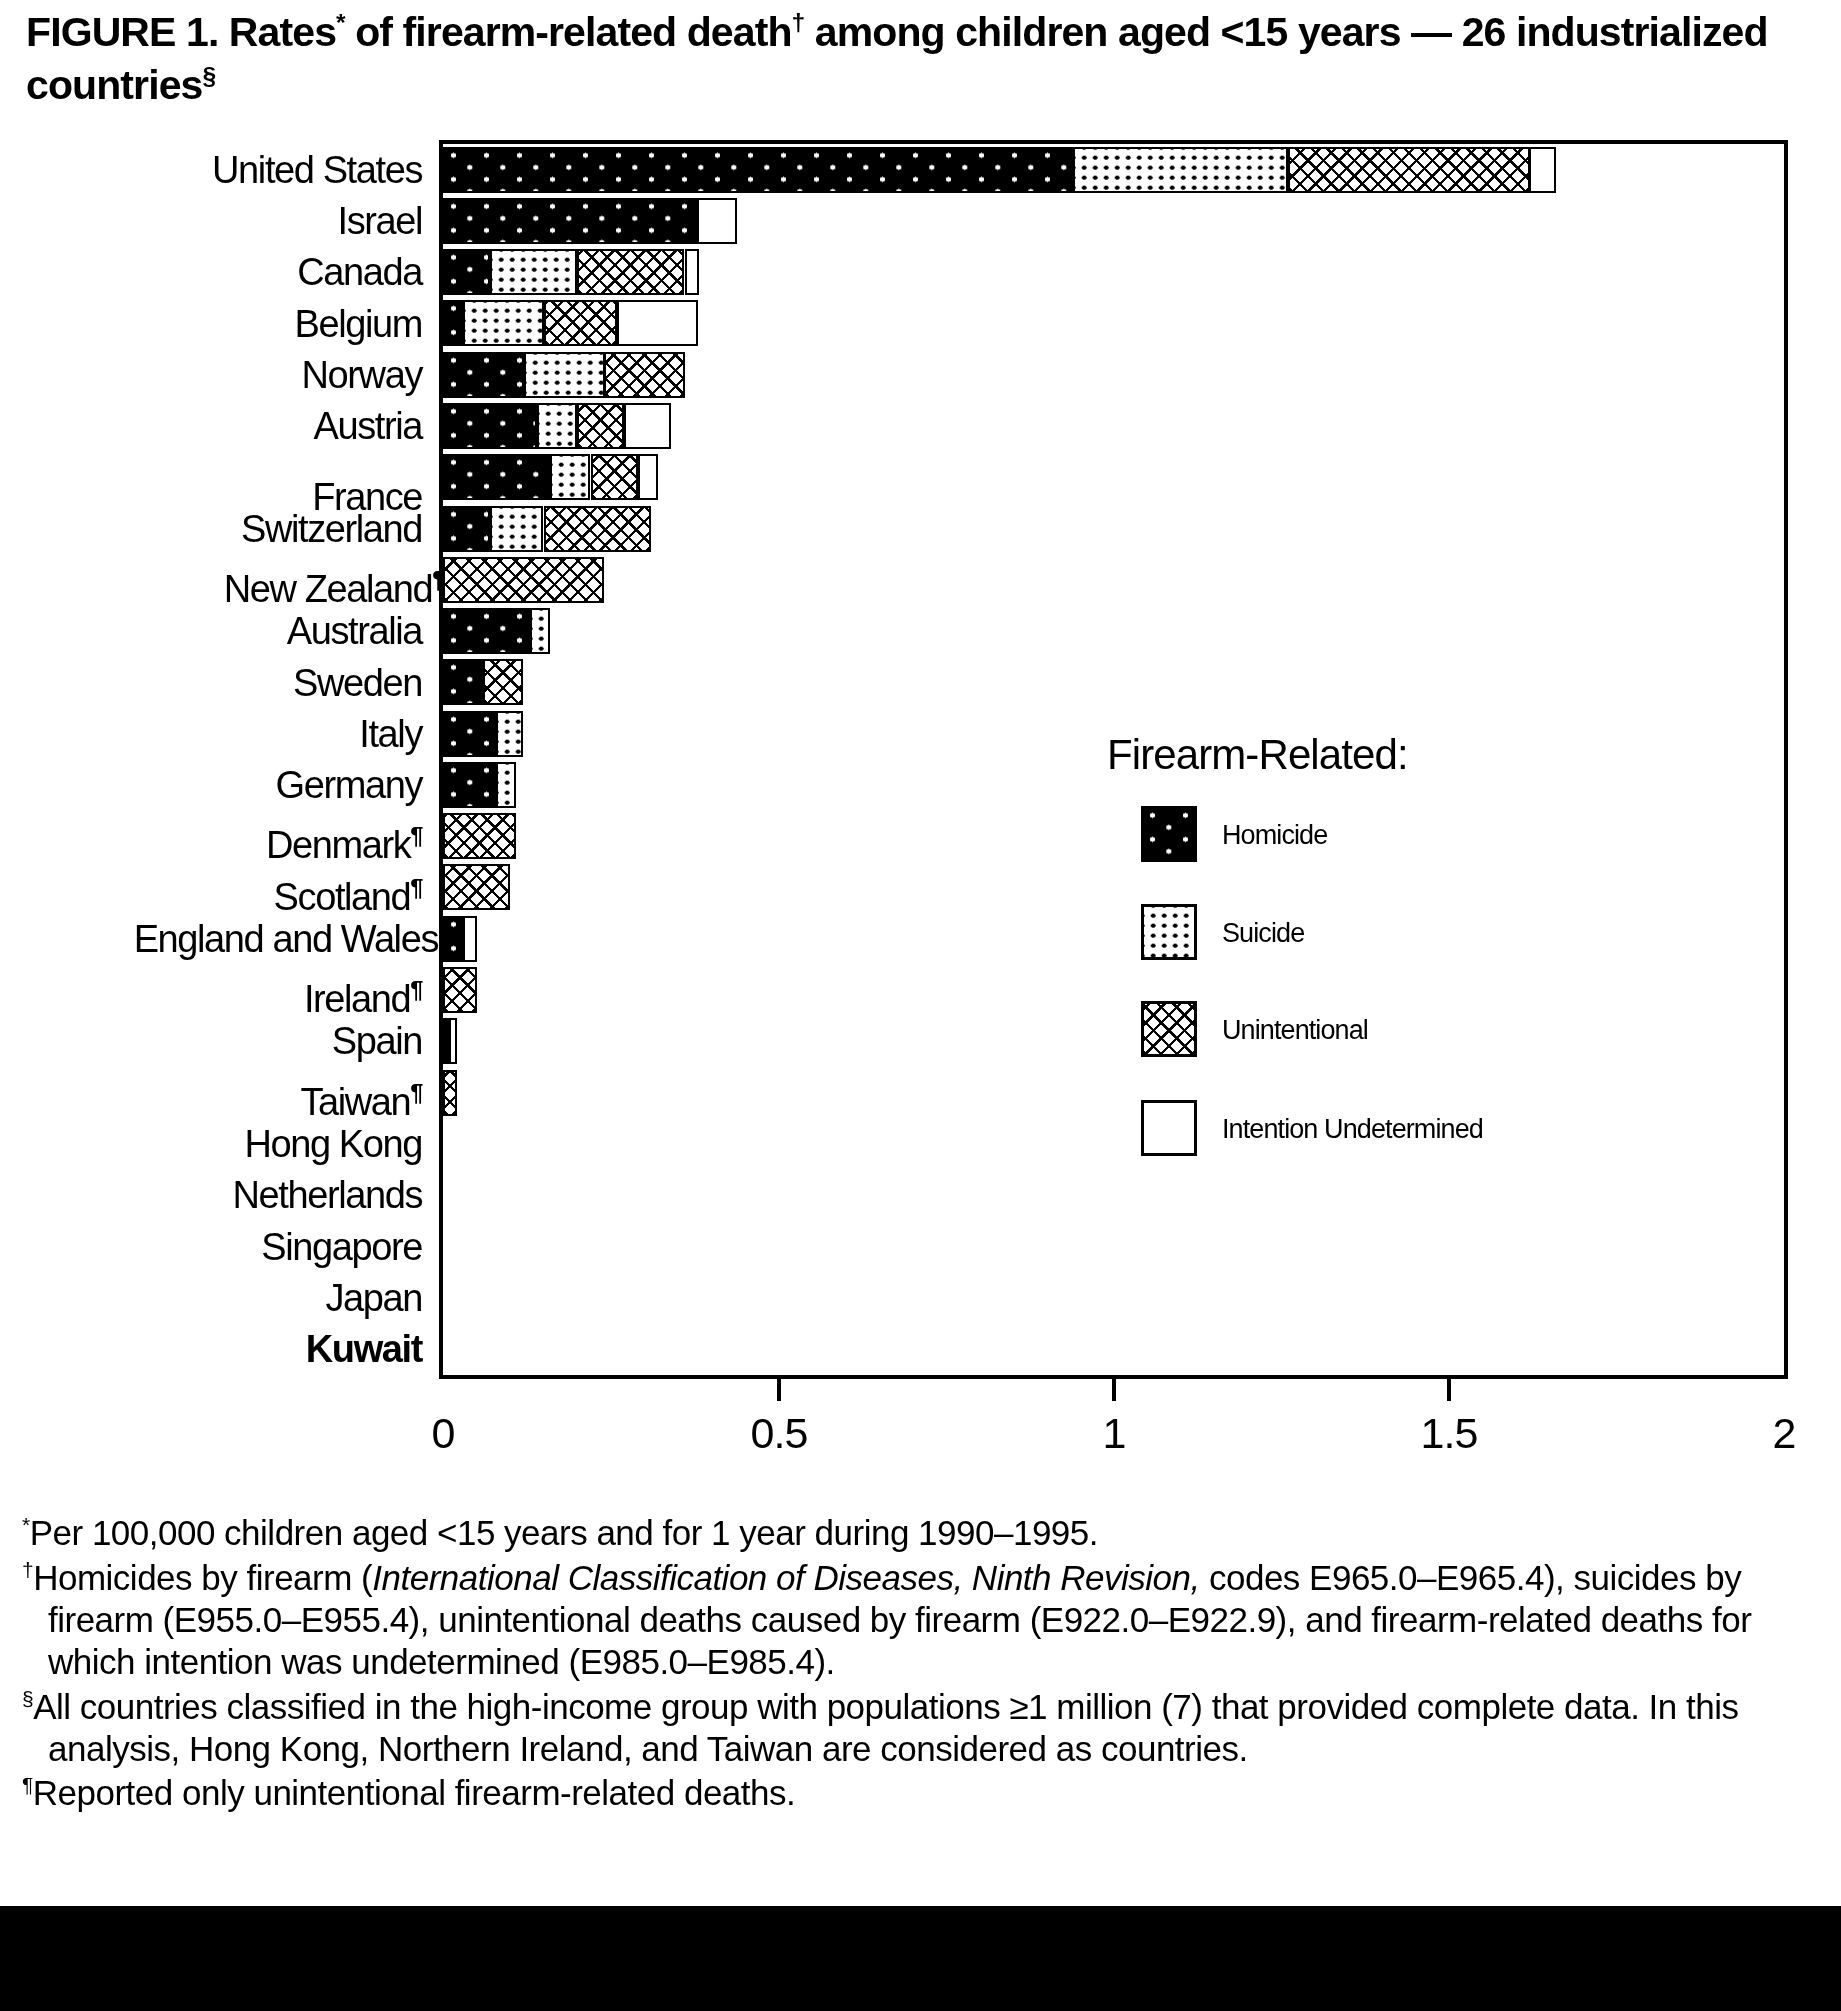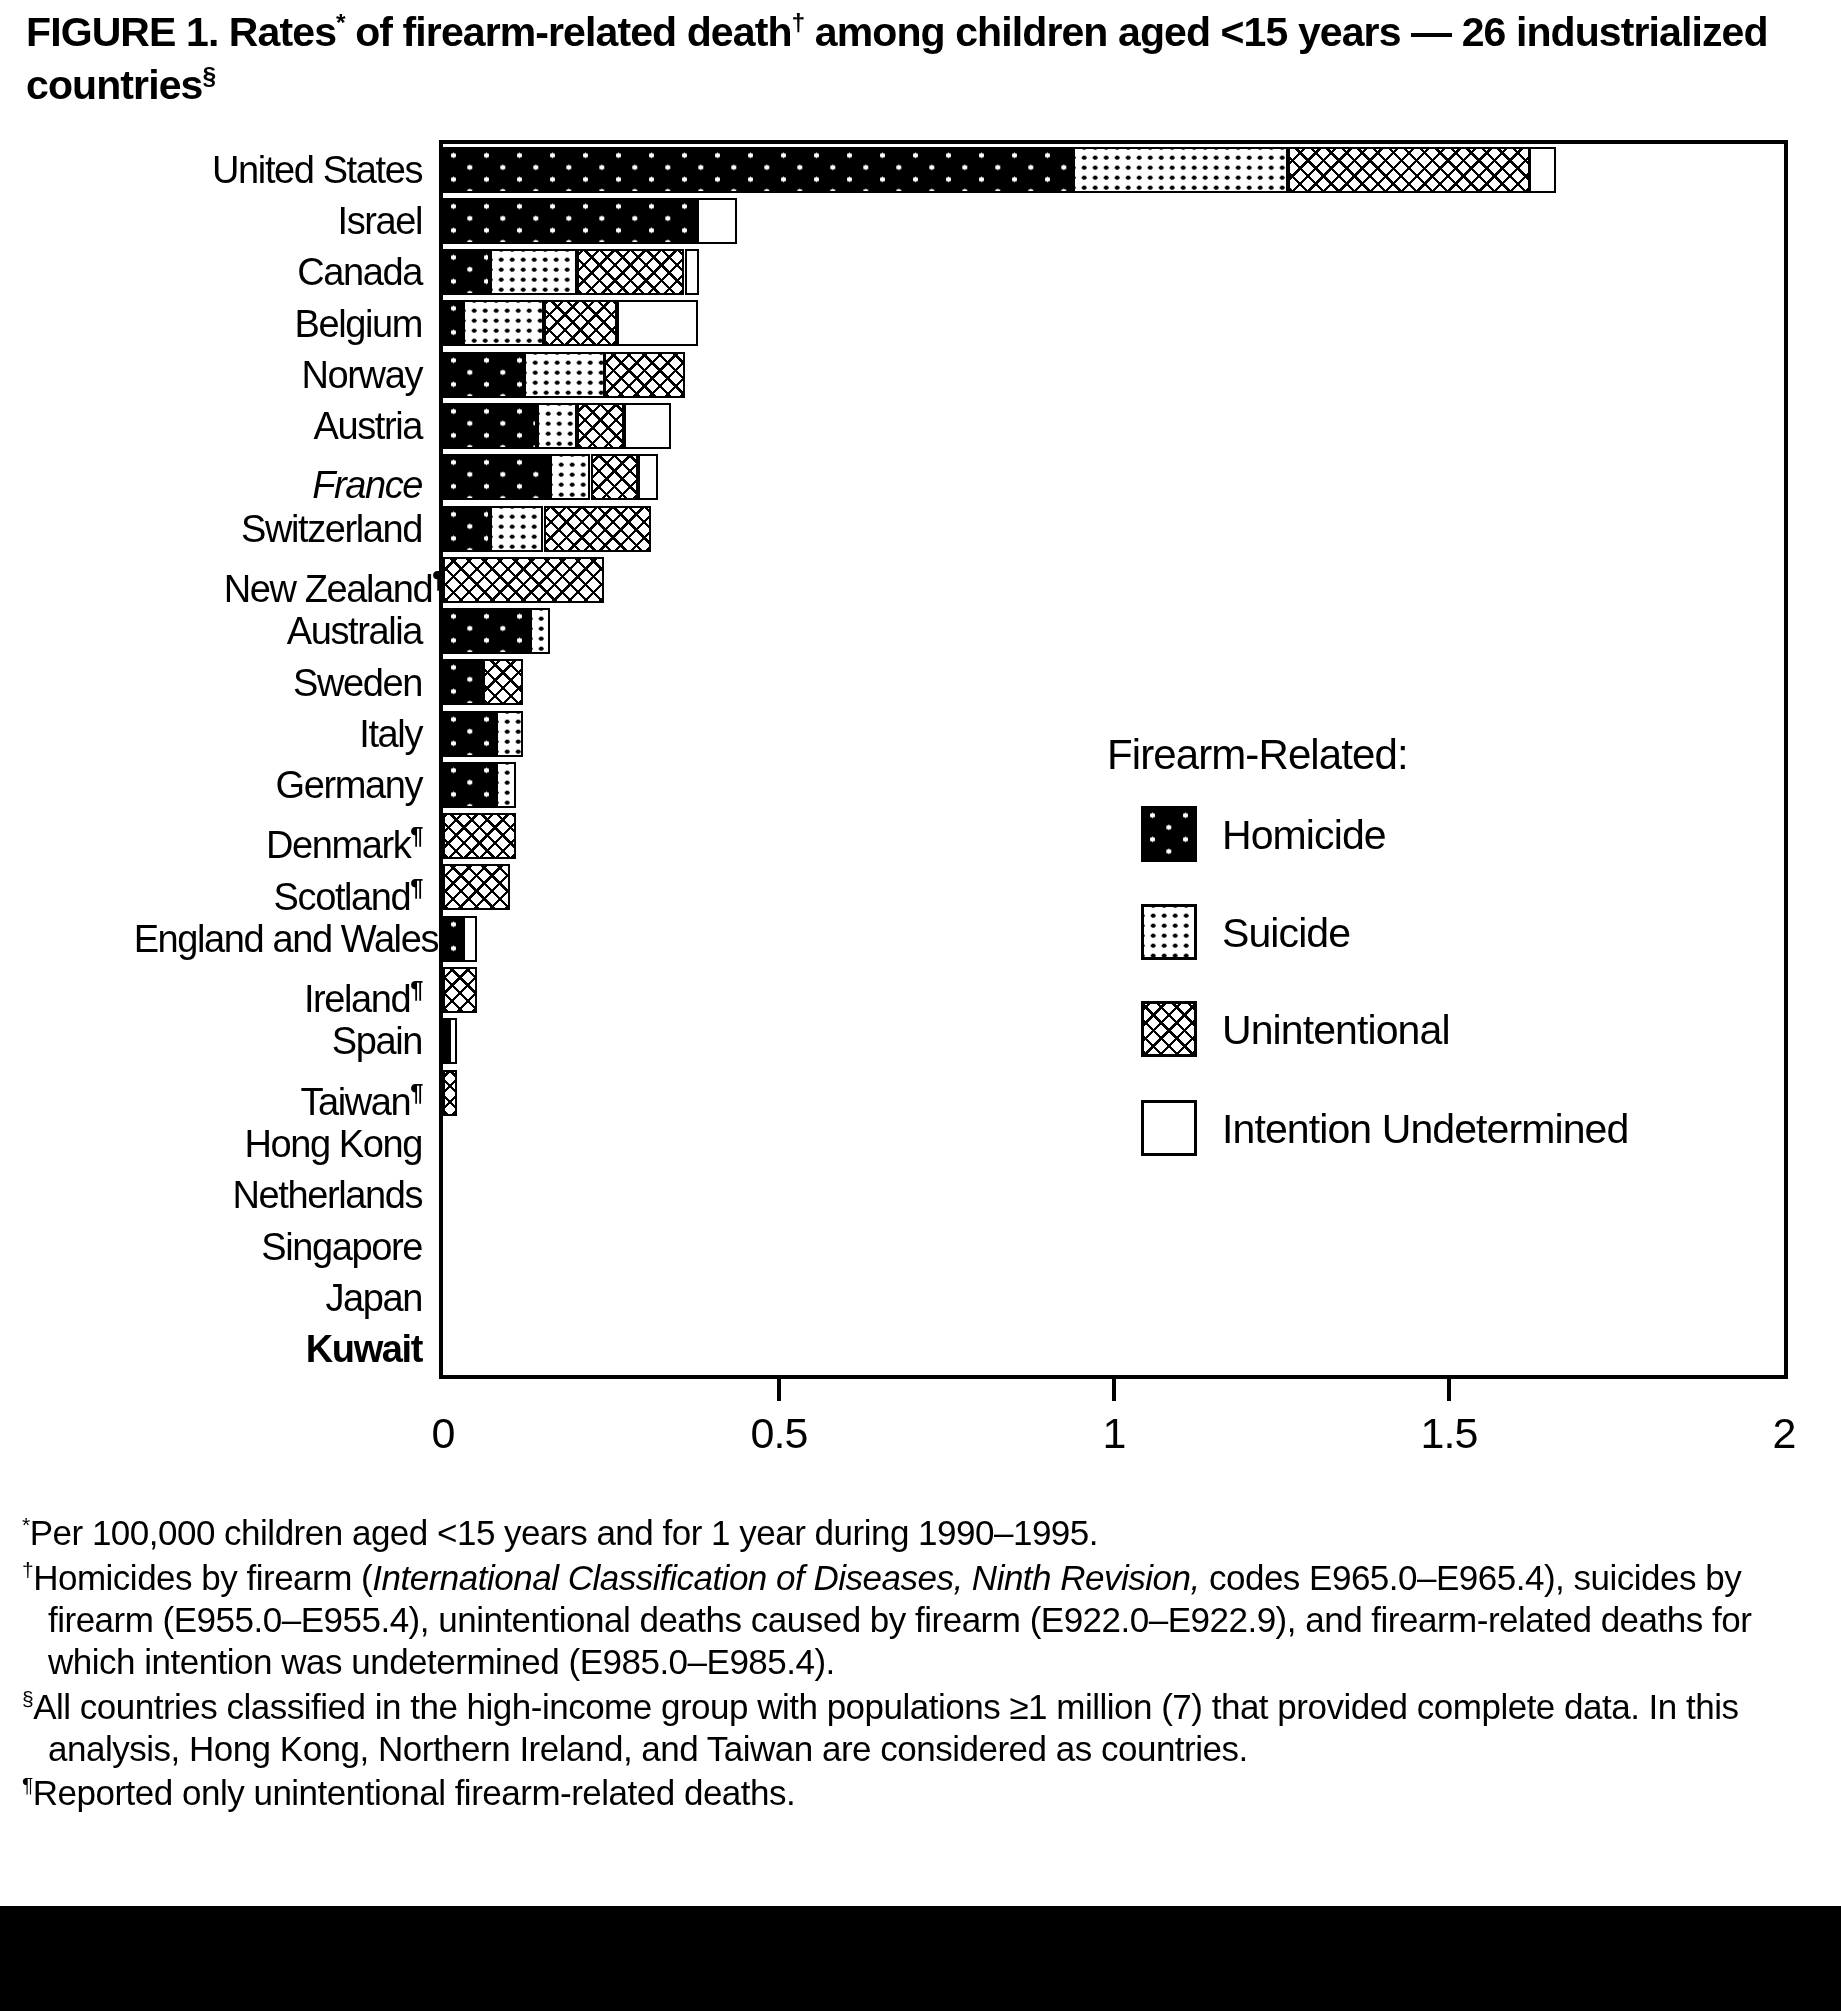--- a/index.html
+++ b/index.html
@@ -49,21 +49,21 @@
   .tick-0{left:777px;} .tick-1{left:1112px;} .tick-2{left:1447px;}
   .xl{position:absolute;top:1409px;width:110px;text-align:center;font-size:43px;letter-spacing:-0.9px;}
   .xl0{left:388px;} .xl1{left:724px;} .xl2{left:1059px;} .xl3{left:1394px;} .xl4{left:1729px;}
   
   .legend-title{position:absolute;left:1107px;top:731px;font-size:42px;letter-spacing:-0.9px;}
   .legend-item{position:absolute;left:1141px;height:59px;width:643px;}
   .li-0{top:806px;} .li-1{top:904px;} .li-2{top:1001px;} .li-3{top:1100px;}
   .swatch{position:absolute;left:0;top:0;width:50px;height:50px;border:3.7px solid #000;}
   .legend-label{
     position:absolute;left:81px;top:28.5px;transform:translateY(-50%);
-    font-size:41px;letter-spacing:-0.9px;white-space:nowrap;
+    font-size:27px;letter-spacing:-0.9px;white-space:nowrap;
   }
   
   .footnotes{
     position:absolute;left:22px;top:1512px;width:1804px;
     font-size:35px;line-height:1.2;letter-spacing:-0.5px;
   }
   .footnote{padding-left:26px;text-indent:-26px;margin-bottom:2.8px;}
   .footnote .it{font-style:italic;}
   .bottom-strip{position:absolute;left:0;top:1906px;width:1841px;height:106px;background:#000;}
 </style>
@@ -72,21 +72,21 @@
 
 <div class="title"><span>FIGURE 1. Rates</span><sup>*</sup><span> of firearm-related death</span><sup>†</sup><span> among children aged &lt;15 years — 26 industrialized countries</span><sup>§</sup></div>
 
 <div>
     <div class="cat-label" style="top: 147px;"><span>United States</span></div>
     <div class="cat-label" style="top: 198px;"><span>Israel</span></div>
     <div class="cat-label" style="top: 249px;"><span>Canada</span></div>
     <div class="cat-label" style="top: 301px;"><span>Belgium</span></div>
     <div class="cat-label" style="top: 352px;"><span>Norway</span></div>
     <div class="cat-label" style="top: 403px;"><span>Austria</span></div>
-    <div class="cat-label" style="top: 462px; font-style: italic;"><span>France</span></div>
+    <div class="cat-label" style="top: 474px;"><span>France</span></div>
     <div class="cat-label" style="top: 506px; text-align: right;"><span>Switzerland</span></div>
     <div class="cat-label" style="top: 557px; padding-left: 22px;"><span>New Zealand</span><sup>¶</sup></div>
     <div class="cat-label" style="top: 608px;"><span>Australia</span></div>
     <div class="cat-label" style="top: 660px;"><span>Sweden</span></div>
     <div class="cat-label" style="top: 711px;"><span>Italy</span></div>
     <div class="cat-label" style="top: 762px;"><span>Germany</span></div>
     <div class="cat-label" style="top: 813px;"><span>Denmark</span><sup>¶</sup></div>
     <div class="cat-label" style="top: 865px;"><span>Scotland</span><sup>¶</sup></div>
     <div class="cat-label" style="top: 916px; padding-left: 16px;"><span>England and Wales</span></div>
     <div class="cat-label" style="top: 967px;"><span>Ireland</span><sup>¶</sup></div>

